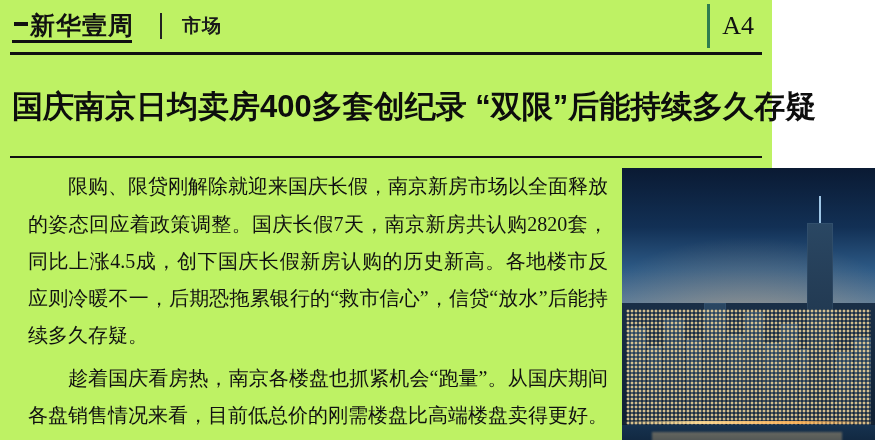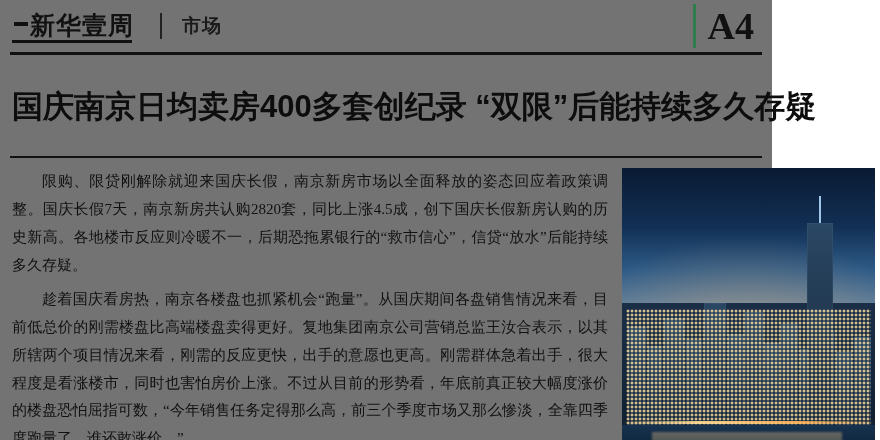--- a/index.html
+++ b/index.html
@@ -11,21 +11,21 @@
     height: 440px;
     background: #ffffff;
     font-family: "Liberation Serif", serif;
     overflow: hidden;
   }
   .page {
     position: relative;
     width: 772px;
     height: 440px;
     box-sizing: border-box;
-    background: #737373;
+    background: #bef264;
   }
 
   
   .masthead {
     position: relative;
     height: 52px;
     display: flex;
     align-items: center;
     padding: 0 14px 0 10px;
     box-sizing: border-box;
@@ -83,22 +83,22 @@
     align-items: stretch;
     height: 44px;
   }
   .page-rule {
     width: 3px;
     background: #2f7d4f;
     margin-right: 12px;
   }
   .page-number {
     font-family: "Liberation Serif", serif;
-    font-size: 38px;
-    font-weight: bold;
+    font-size: 26px;
+    font-weight: normal;
     color: #111111;
     line-height: 44px;
     padding-right: 4px;
   }
 
   .rule-thick {
     height: 3px;
     background: #111111;
     margin: 0 10px;
   }
@@ -127,26 +127,26 @@
     padding: 0 12px;
     box-sizing: border-box;
     gap: 14px;
   }
   .article-col {
     width: 596px;
     flex: 0 0 596px;
   }
   .para {
     font-family: "Liberation Serif", serif;
-    font-size: 15px;
+    font-size: 20px;
     line-height: 1.86;
     color: #111111;
     text-align: justify;
     text-justify: inter-ideograph;
-    margin: 0 0 6px 0;
+    margin: 0 0 6px 16px;
     text-indent: 2em;
   }
 
   
   .photo-col {
     flex: 1 1 auto;
     position: relative;
   }
   .photo {
     position: relative;

